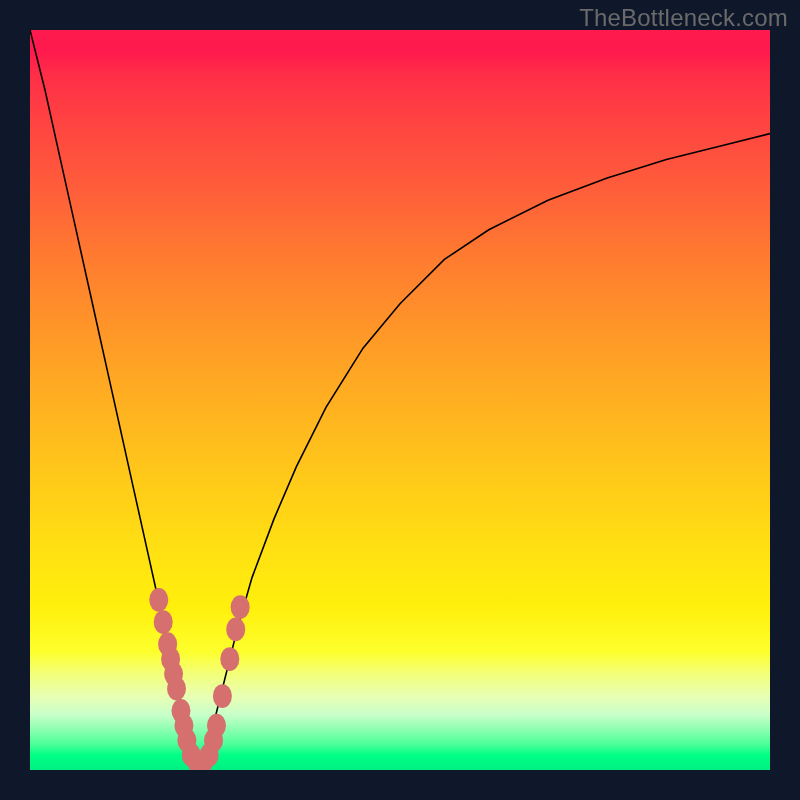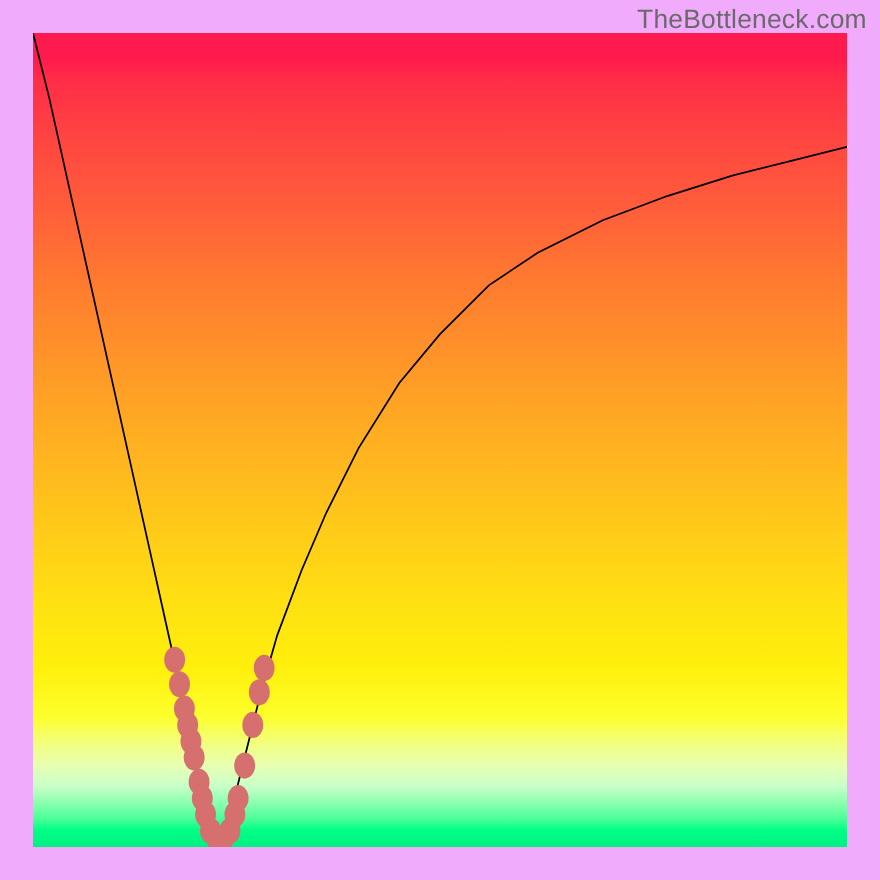--- a/index.html
+++ b/index.html
@@ -7,21 +7,21 @@
     padding: 0;
     width: 800px;
     height: 800px;
     overflow: hidden;
     background: #000;
     font-family: Arial, Helvetica, sans-serif;
   }
   .frame {
     position: absolute;
     inset: 0;
-    background: #f0abfc;
+    background: #0f172a;
   }
   .plot-area {
     position: absolute;
     left: 30px;
     top: 30px;
     width: 740px;
     height: 740px;
     overflow: hidden;
   }
   .gradient-bg {

